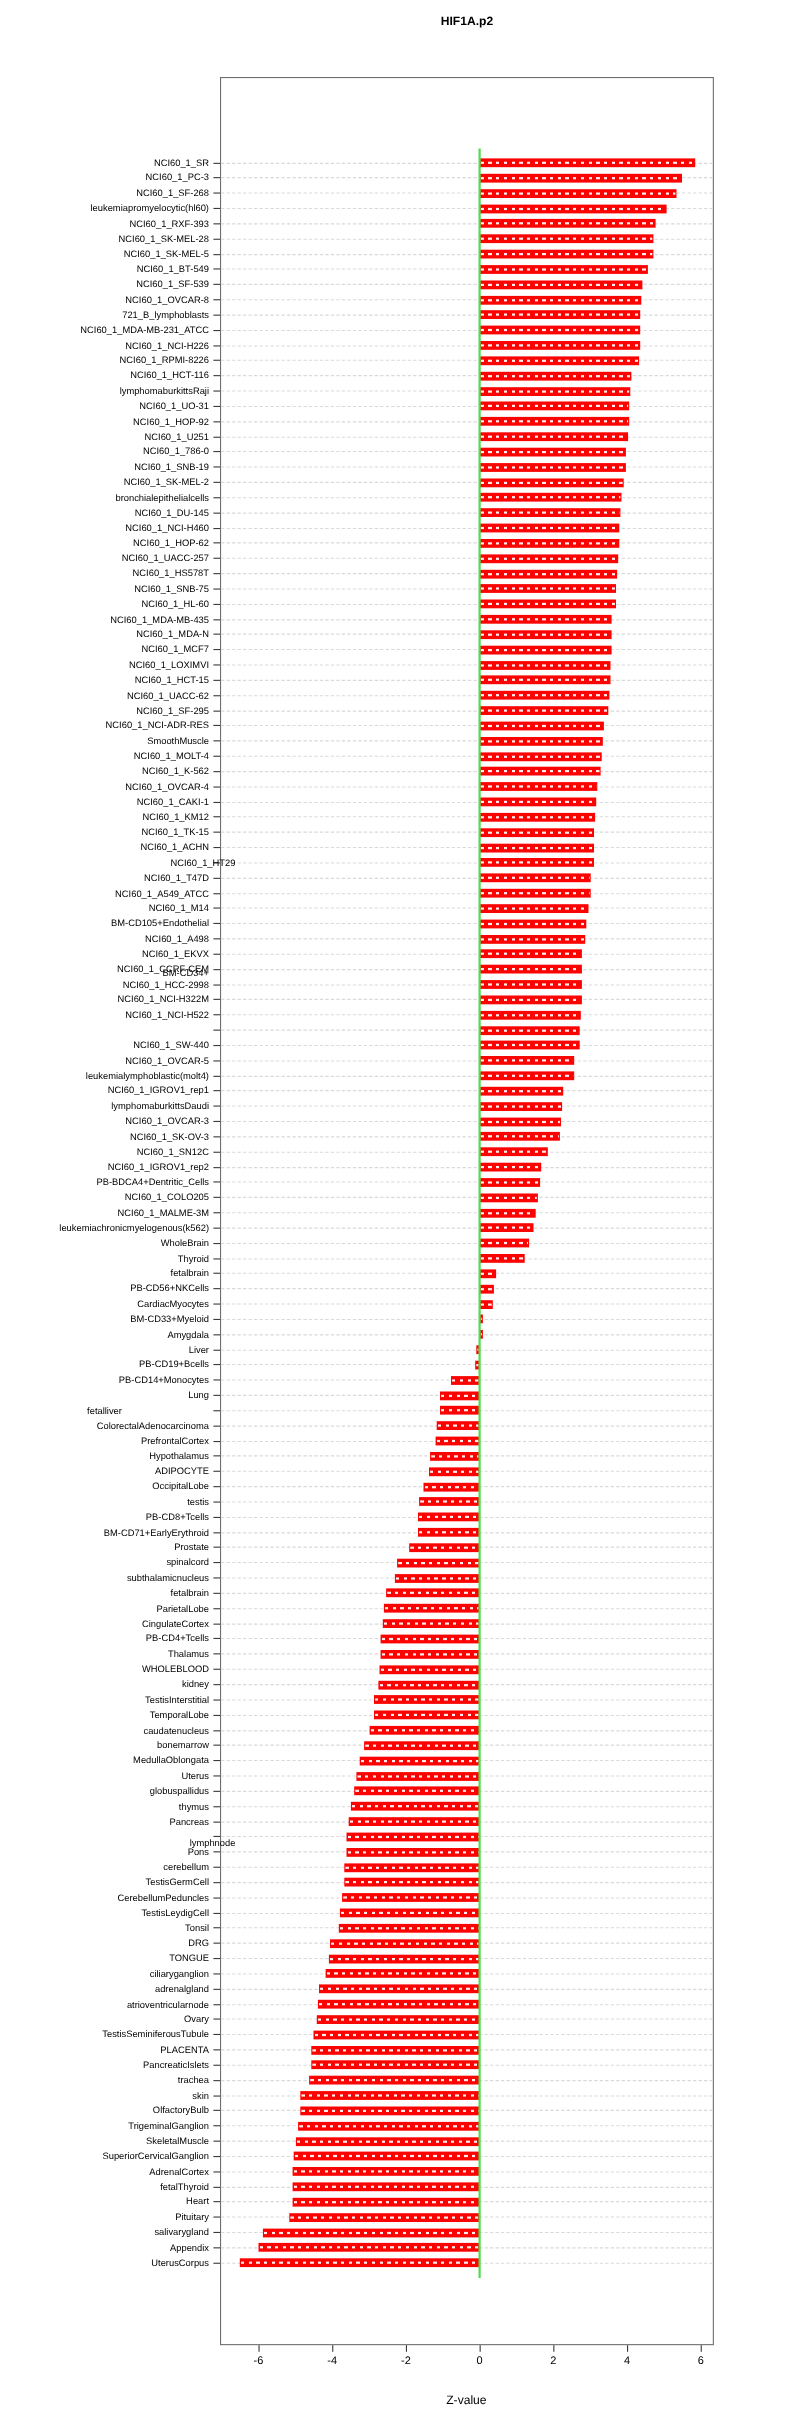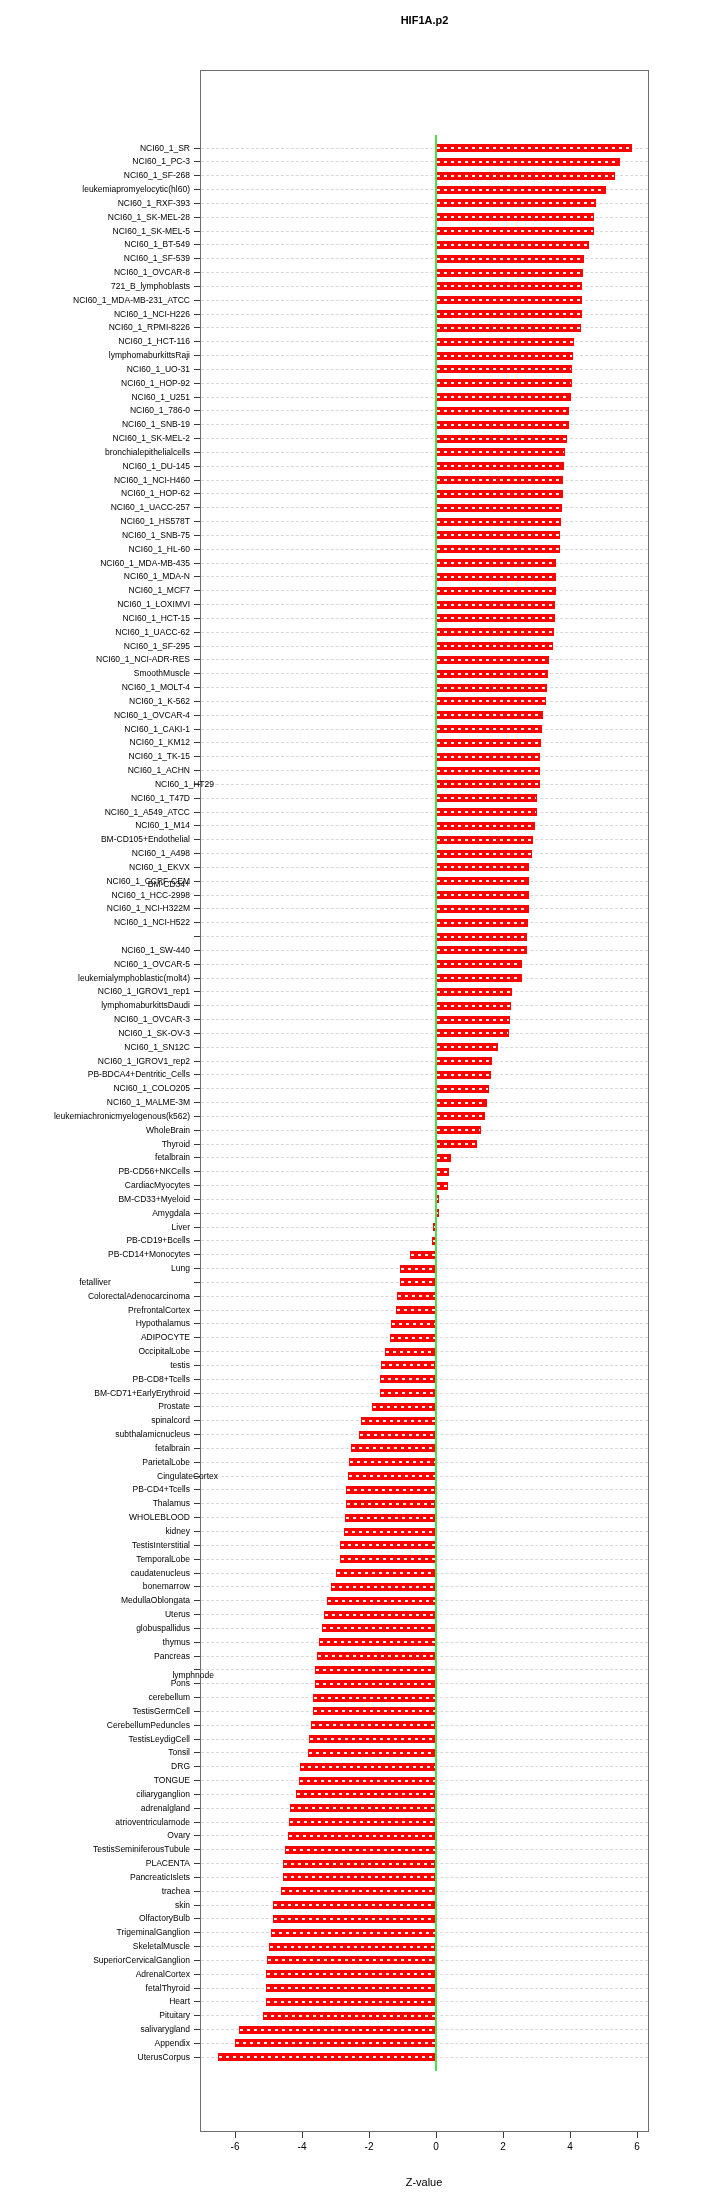--- a/index.html
+++ b/index.html
@@ -781,21 +781,21 @@
     <div class="ylab" style="top: 1401.48px;">Prostate</div>
     <div class="ytick" style="top: 1420.32px;"></div>
     <div class="ylab" style="top: 1415.32px;">spinalcord</div>
     <div class="ytick" style="top: 1434.15px;"></div>
     <div class="ylab" style="top: 1429.15px;">subthalamicnucleus</div>
     <div class="ytick" style="top: 1447.99px;"></div>
     <div class="ylab" style="top: 1442.99px;">fetalbrain</div>
     <div class="ytick" style="top: 1461.83px;"></div>
     <div class="ylab" style="top: 1456.83px;">ParietalLobe</div>
     <div class="ytick" style="top: 1475.66px;"></div>
-    <div class="ylab" style="top: 1470.66px; padding-left: 28px;">CingulateCortex</div>
+    <div class="ylab" style="top: 1470.66px;">CingulateCortex</div>
     <div class="ytick" style="top: 1489.49px;"></div>
     <div class="ylab" style="top: 1484.49px;">PB-CD4+Tcells</div>
     <div class="ytick" style="top: 1503.33px;"></div>
     <div class="ylab" style="top: 1498.33px;">Thalamus</div>
     <div class="ytick" style="top: 1517.16px;"></div>
     <div class="ylab" style="top: 1512.16px;">WHOLEBLOOD</div>
     <div class="ytick" style="top: 1531px;"></div>
     <div class="ylab" style="top: 1526px;">kidney</div>
     <div class="ytick" style="top: 1544.84px;"></div>
     <div class="ylab" style="top: 1539.84px;">TestisInterstitial</div>

